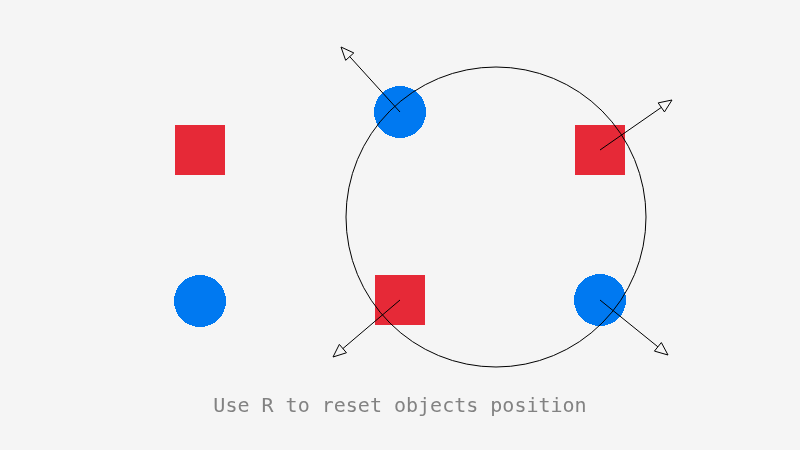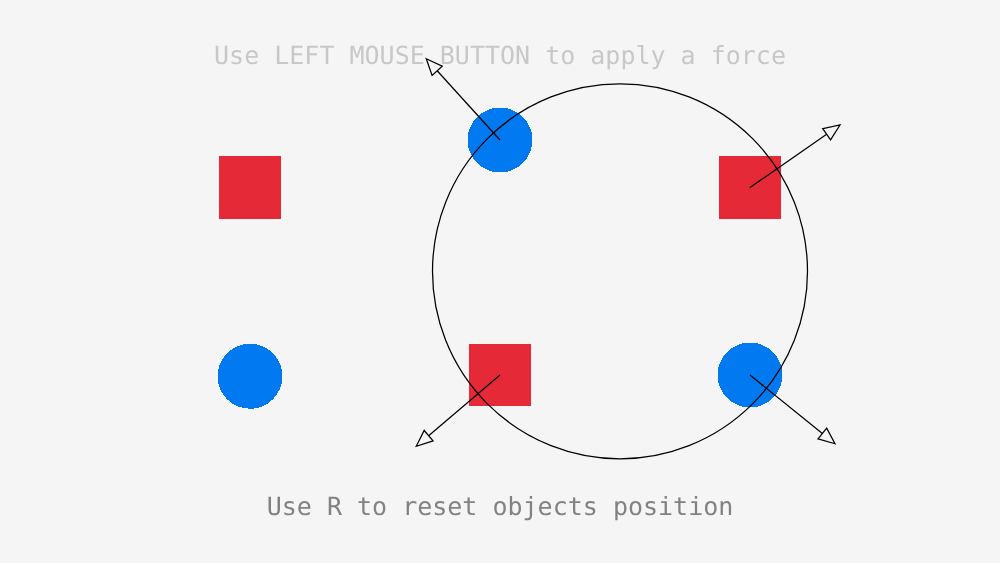--- a/index.html
+++ b/index.html
@@ -48,15 +48,14 @@
       <circle cx="496" cy="217" r="150" fill="none" stroke="#000000" stroke-width="1"></circle>
       <line x1="400" y1="112" x2="349.737372706162" y2="56.62591908305983" stroke="#000000" stroke-width="1"></line>
       <polygon points="341,47 353.8098769336104,52.92933832276052 345.6648684787136,60.32249984335913" fill="none" stroke="#000000" stroke-width="1"></polygon>
       <line x1="600" y1="150" x2="661.3221904462472" y2="107.41514552343948" stroke="#000000" stroke-width="1"></line>
       <polygon points="672,100 664.4593673984716,111.93268033464261 658.1850134940228,102.89761071223634" fill="none" stroke="#000000" stroke-width="1"></polygon>
       <line x1="400" y1="300" x2="342.9015638491125" y2="348.57628150150134" stroke="#000000" stroke-width="1"></line>
       <polygon points="333,357 339.3376829459015,344.38715833456916 346.4654447523235,352.7654046684335" fill="none" stroke="#000000" stroke-width="1"></polygon>
       <line x1="600" y1="300" x2="657.8923560636882" y2="346.82469975739485" stroke="#000000" stroke-width="1"></line>
       <polygon points="668,355 654.4335751918168,351.10101065352677 661.3511369355597,342.54838886126294" fill="none" stroke="#000000" stroke-width="1"></polygon>
     </svg>
-  <div class="instruction top" style="color: rgb(200, 200, 200);">Use LEFT MOUSE BUTTON to apply a force</div>
   <div class="instruction bottom" style="color: rgb(130, 130, 130);">Use R to reset objects position</div>
 </div>
 
 </body></html>

